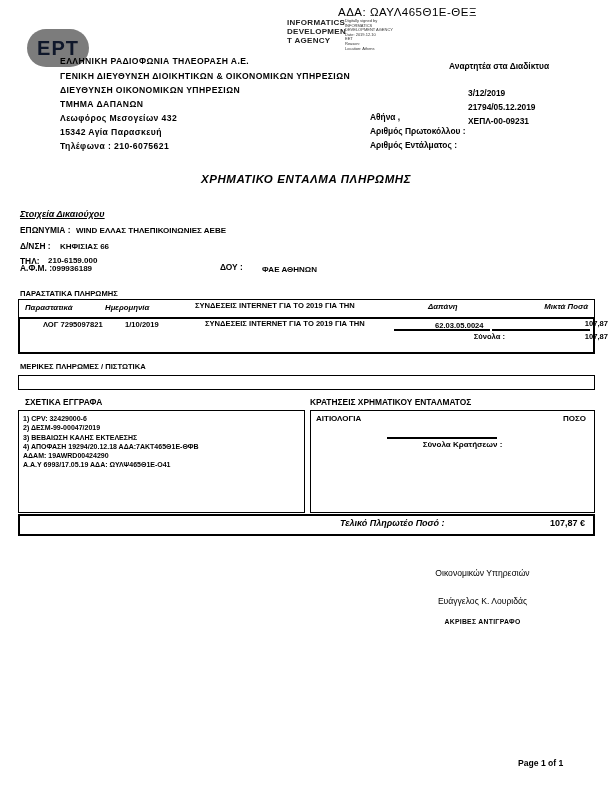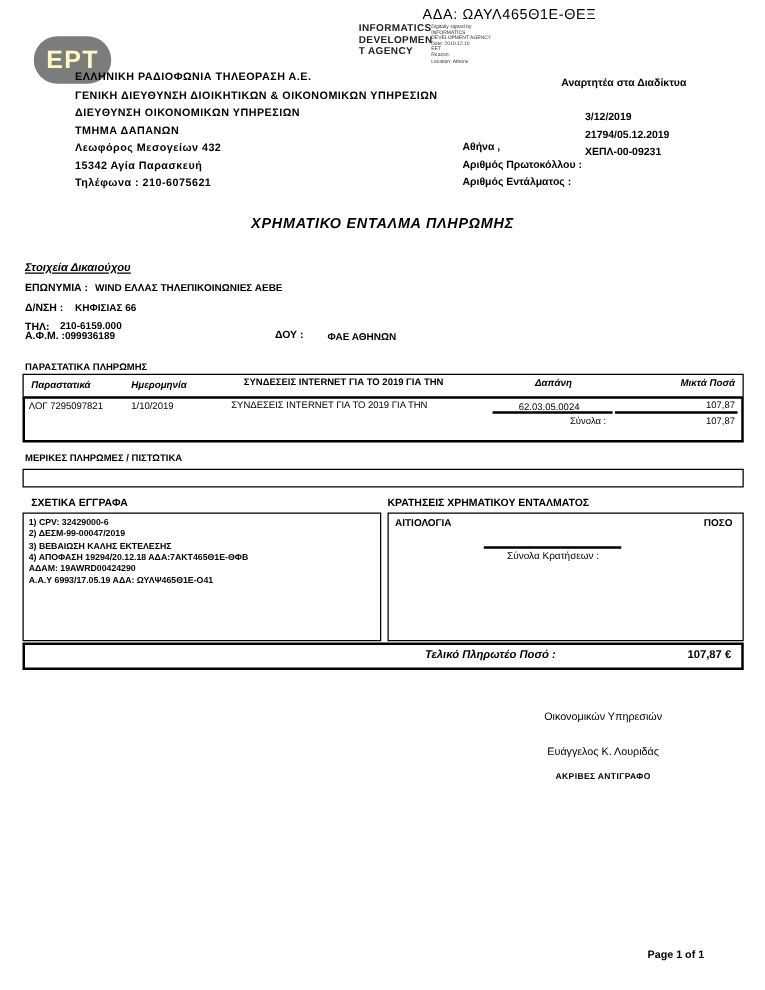--- a/index.html
+++ b/index.html
@@ -9,39 +9,39 @@
     -webkit-font-smoothing:none;
   }
   .abs{position:absolute;white-space:nowrap;}
   .b{font-weight:700;}
   .i{font-style:italic;}
   .ctr{text-align:center;}
   .rt{text-align:right;}
   
   .ada{left:338px;top:6px;font-size:11.5px;letter-spacing:.5px;}
   .logo{left:27px;top:29px;width:62px;height:38px;background:#7c7c7c;border-radius:19px;
-        display:flex;align-items:center;justify-content:center;color:#fef9c3;
+        display:flex;align-items:center;justify-content:center;color:#0f172a;
         font-size:20px;font-weight:700;letter-spacing:1px;}
   .stampAgency{left:287px;top:18px;font-size:8px;font-weight:700;line-height:9px;letter-spacing:.3px;color:#222;}
   .stampDetails{left:345px;top:19px;font-size:4px;line-height:4.6px;color:#333;white-space:nowrap;}
   .orgline{left:20px;font-size:8.6px;font-weight:700;letter-spacing:.4px;padding-left:40px;}
   .note{left:449px;top:61px;font-size:8.4px;font-weight:700;}
   .metaLbl{left:370px;font-size:8.4px;font-weight:700;margin-top:24px;}
   .metaVal{font-size:8.4px;font-weight:700;}
   .title{left:0;top:173px;width:612px;text-align:center;font-size:11.5px;font-weight:700;font-style:italic;letter-spacing:.6px;}
   
   .benH{left:20px;top:209px;font-size:9px;font-style:italic;font-weight:700;text-decoration:underline;}
   .lbl{font-size:8.4px;font-weight:700;}
   .val{font-size:8px;font-weight:700;}
   
   .box{position:absolute;border:1px solid #000;background:#fff;}
   .boxThick{position:absolute;border:2px solid #000;background:#fff;}
   .th{font-size:7.8px;font-weight:700;font-style:italic;}
   .thCaps{font-size:7.6px;font-weight:700;}
-  .td{font-size:7.6px;font-weight:400;}
+  .td{font-size:7.6px;font-weight:700;margin-left:20px;}
   .hline{position:absolute;height:2px;background:#000;}
   .clip2{position:absolute;overflow:hidden;}
   
   .sig{font-size:8.6px;}
   .pageNum{left:518px;top:758px;font-size:8.6px;font-weight:700;}
 </style>
 </head>
 <body>
 
 <div class="abs ada">ΑΔΑ: ΩΑΥΛ465Θ1Ε-ΘΕΞ</div>

